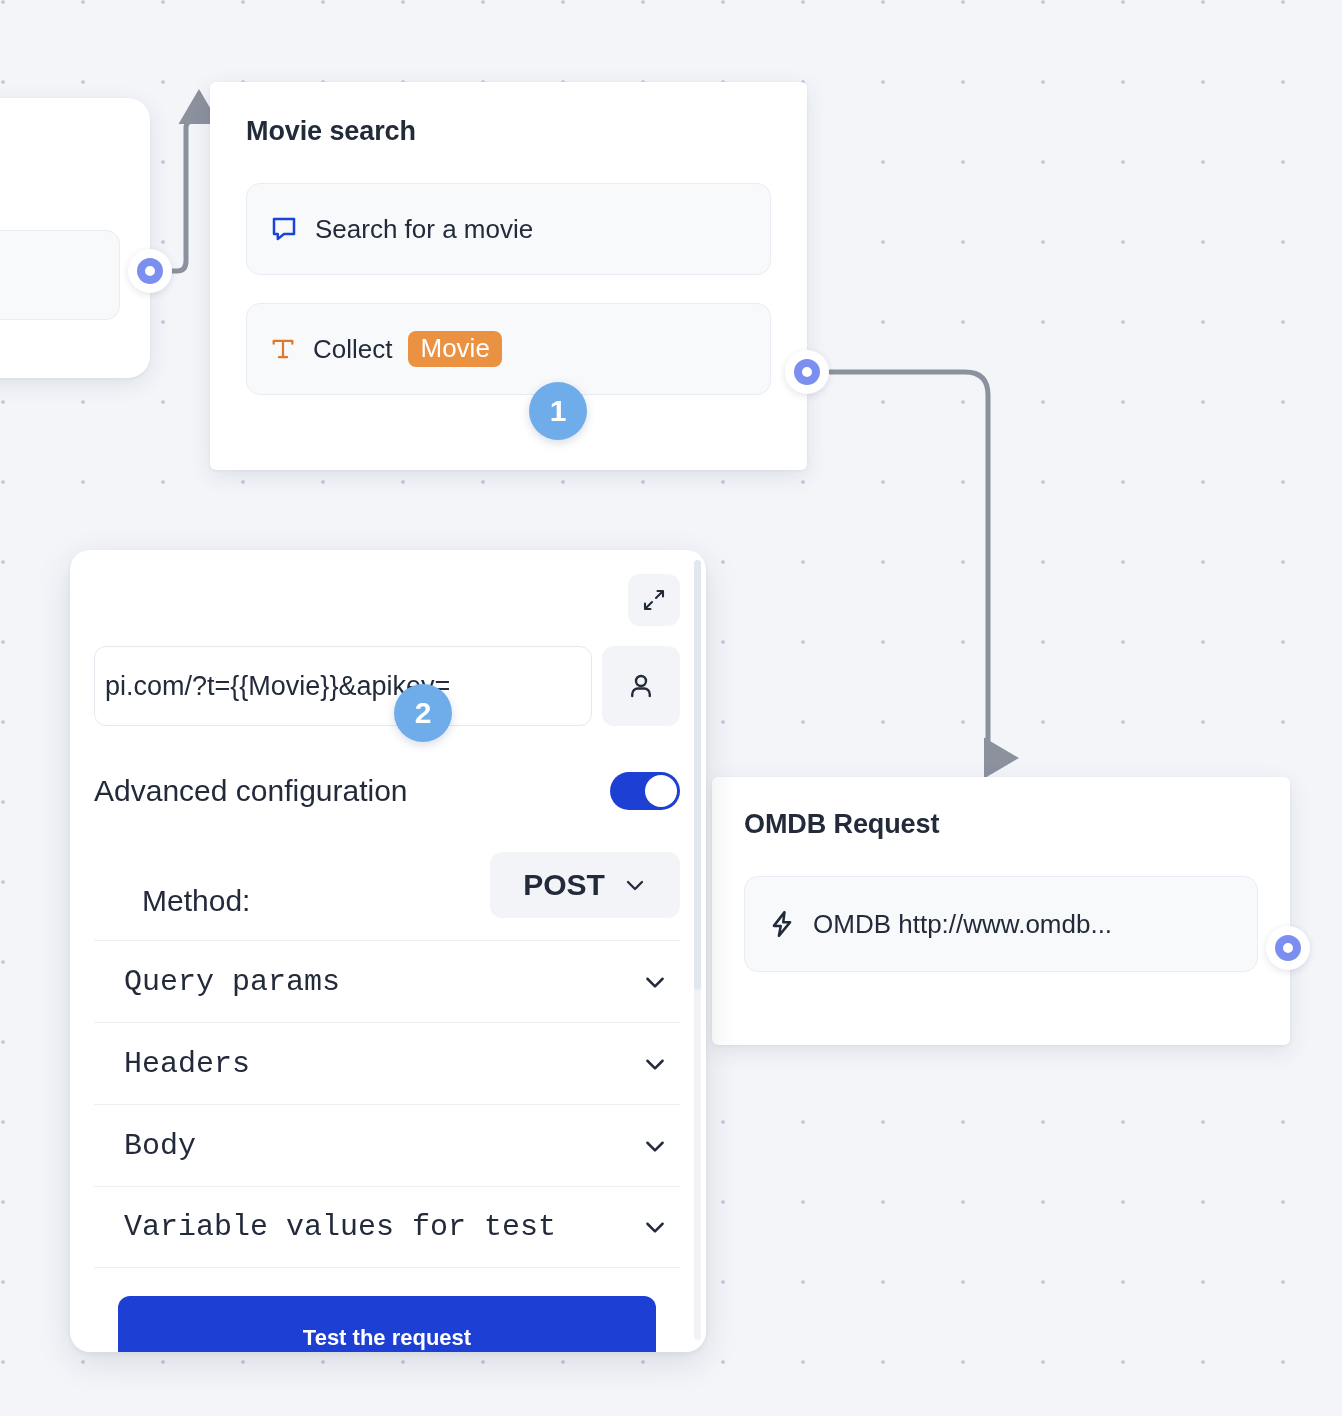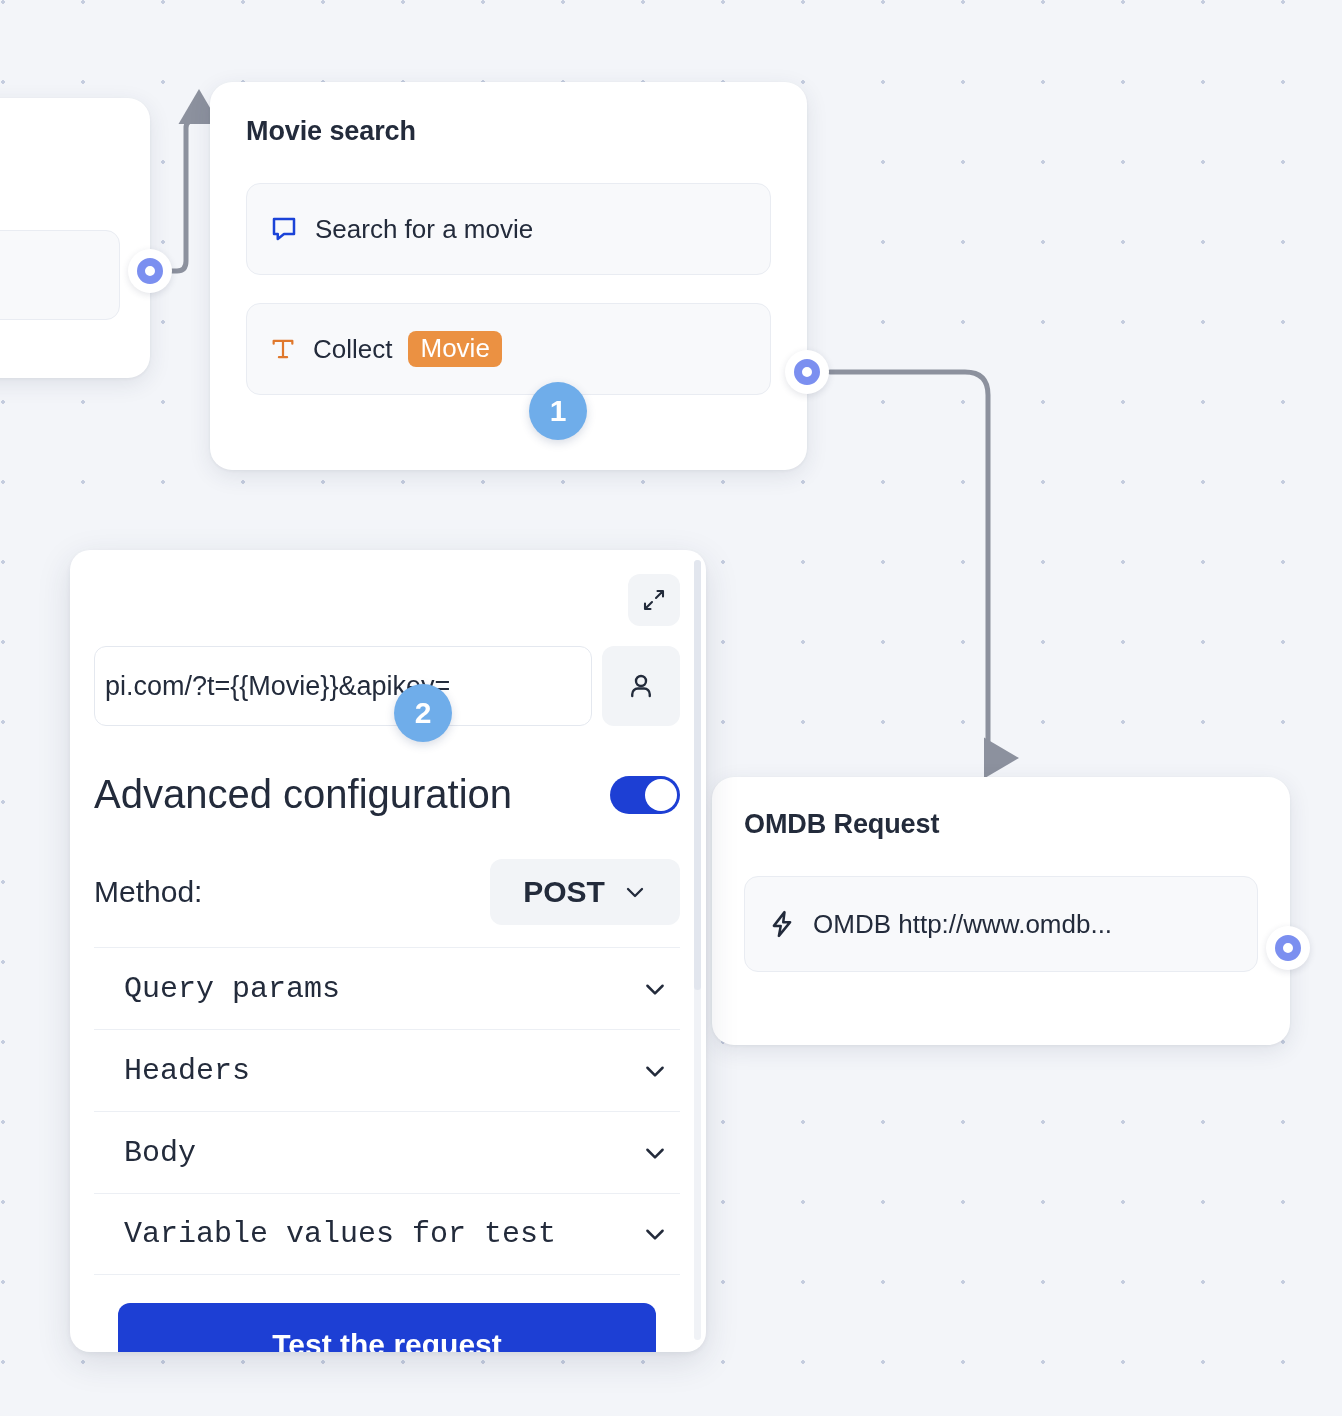--- a/index.html
+++ b/index.html
@@ -23,21 +23,21 @@
     background-color: #f3f5f9;
     background-image: radial-gradient(circle, #c5cddf 1.6px, transparent 1.7px);
     background-size: 80px 80px;
     background-position: 43px 42px;
   }
 
   
   .node-card {
     position: absolute;
     background: #ffffff;
-    border-radius: 22px;
+    border-radius: 6px;
     box-shadow: 0 6px 22px rgba(35, 45, 75, 0.10), 0 1px 3px rgba(35,45,75,0.06);
   }
 
   .node-title {
     font-size: 27px;
     font-weight: 700;
     color: #232b3b;
     letter-spacing: -0.1px;
   }
 
@@ -229,21 +229,21 @@
     cursor: pointer;
   }
 
   .adv-row {
     display: flex;
     align-items: center;
     justify-content: space-between;
     margin-top: 46px;
   }
   .adv-label {
-    font-size: 40px;
+    font-size: 30px;
     color: #232b3b;
   }
 
   .toggle {
     width: 70px;
     height: 38px;
     border-radius: 19px;
     background: #1d3fd4;
     position: relative;
     cursor: pointer;
@@ -254,24 +254,25 @@
     top: 3px;
     right: 3px;
     width: 32px;
     height: 32px;
     border-radius: 50%;
     background: #ffffff;
   }
 
   .method-row {
     display: flex;
-    align-items: center;
+    align-items: flex-end;
     justify-content: space-between;
     margin-top: 42px;
     padding-bottom: 22px;
+    margin-left: 48px;
   }
   .method-label { font-size: 30px; color: #232b3b; }
 
   .method-select {
     background: #f2f4f7;
     border: none;
     border-radius: 12px;
     height: 66px;
     min-width: 190px;
     display: flex;
@@ -303,21 +304,21 @@
 
   .test-btn {
     display: block;
     width: calc(100% - 48px);
     margin: 28px 24px 0;
     height: 84px;
     background: #1d3fd4;
     color: #ffffff;
     border: none;
     border-radius: 12px;
-    font-size: 30px;
+    font-size: 22px;
     font-weight: 700;
     font-family: "Liberation Sans", sans-serif;
     cursor: pointer;
   }
 
   
   #panel-scrollbar {
     position: absolute;
     right: 5px;
     top: 10px;

